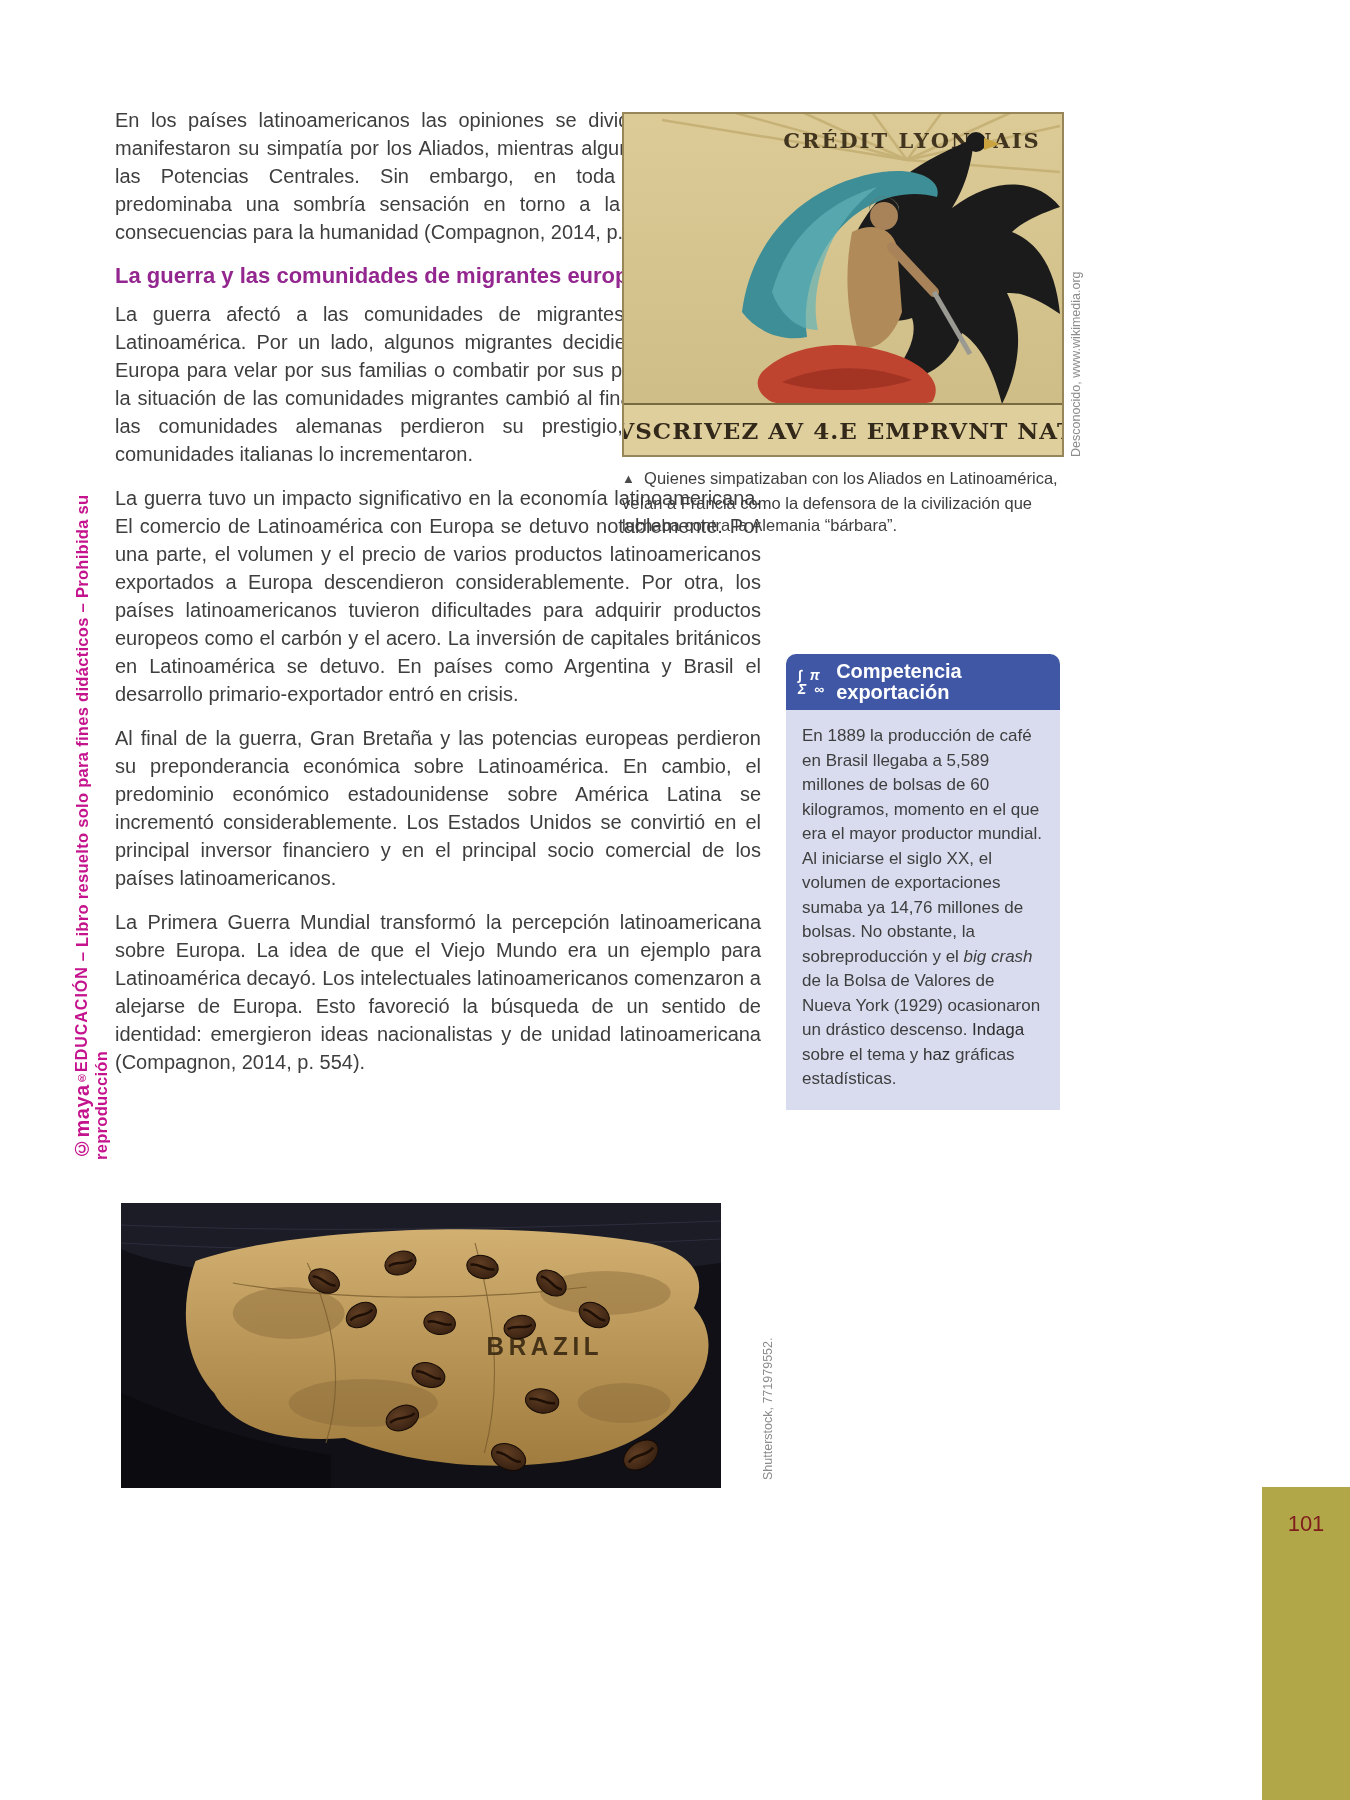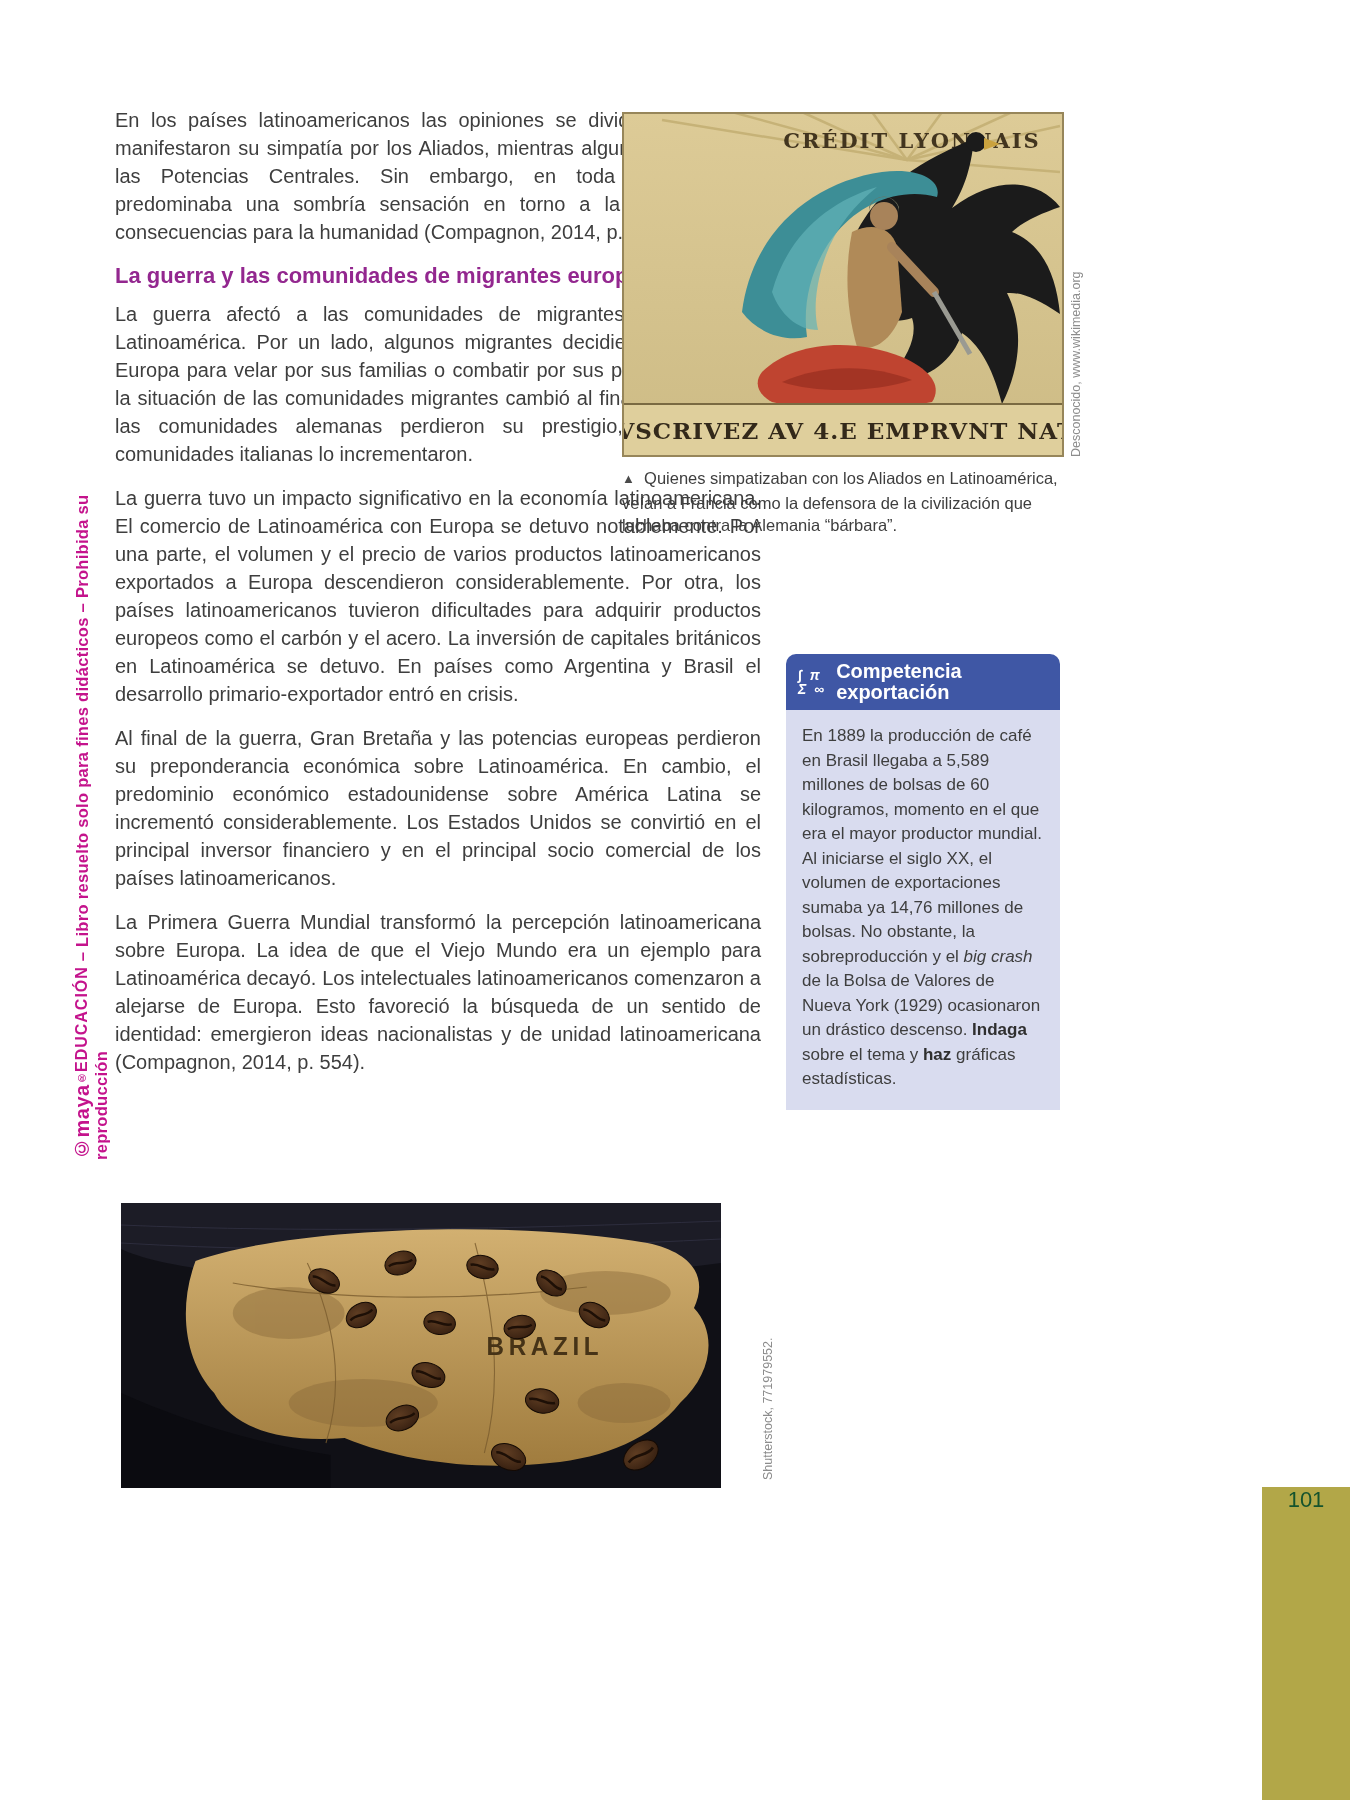--- a/index.html
+++ b/index.html
@@ -50,37 +50,37 @@
     background:#3f57a5;border-radius:10px 10px 0 0;display:flex;align-items:center;
     gap:10px;padding:7px 12px;color:#ffffff;min-height:44px;box-sizing:border-box;
   }
   .comp-icon{display:flex;flex-direction:column;font-style:italic;font-weight:700;
     font-size:14px;line-height:14px;letter-spacing:2px;}
   .comp-title span{display:block;font-weight:700;font-size:20px;line-height:21px;}
   .comp-body{
     background:#d9dcef;padding:14px 16px 18px 16px;font-size:17px;line-height:24.5px;
     color:#3e3e3e;box-sizing:border-box;
   }
-  .comp-body strong{font-weight:700;color:#2f2f2f;}
+  .comp-body strong{font-weight:400;color:#2f2f2f;}
   .comp-body em{font-style:italic;}
 
   
   .map-photo{position:absolute;left:113px;top:1195px;width:600px;height:285px;margin:8px;}
   .map-photo svg{display:block;width:100%;height:100%;}
   .map-credit{
     position:absolute;left:762px;top:1328px;height:152px;
     font-size:12.5px;color:#8c8c8c;line-height:1;
   }
 
   
   .page-tab{
     position:absolute;left:1262px;top:1487px;width:88px;height:313px;background:#b2a748;
   }
   .page-tab span{
-    display:block;text-align:center;padding-top:0;color:#14532d;
+    display:block;text-align:center;padding-top:24px;color:#7f1d1d;
     font-size:22px;font-weight:400;
   }
 </style>
 </head>
 <body>
 
 <div class="page">
 
   <div class="sidebar-credit vertical">
     <span class="brand">©maya</span><span class="reg">®</span><span class="division">EDUCACIÓN</span><span class="notice"> – Libro resuelto solo para fines didácticos – Prohibida su reproducción</span>

